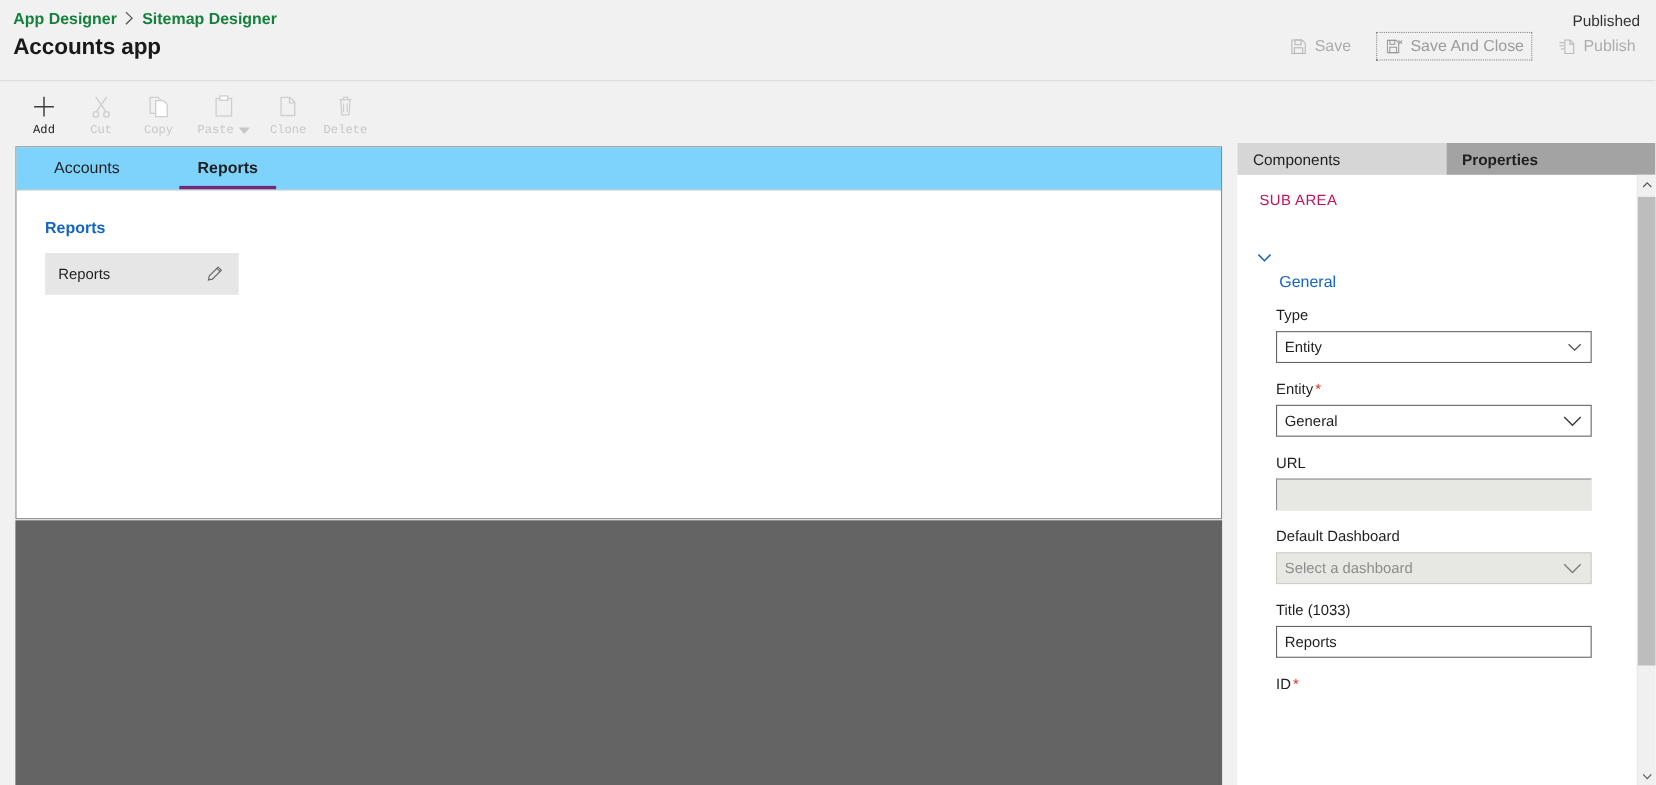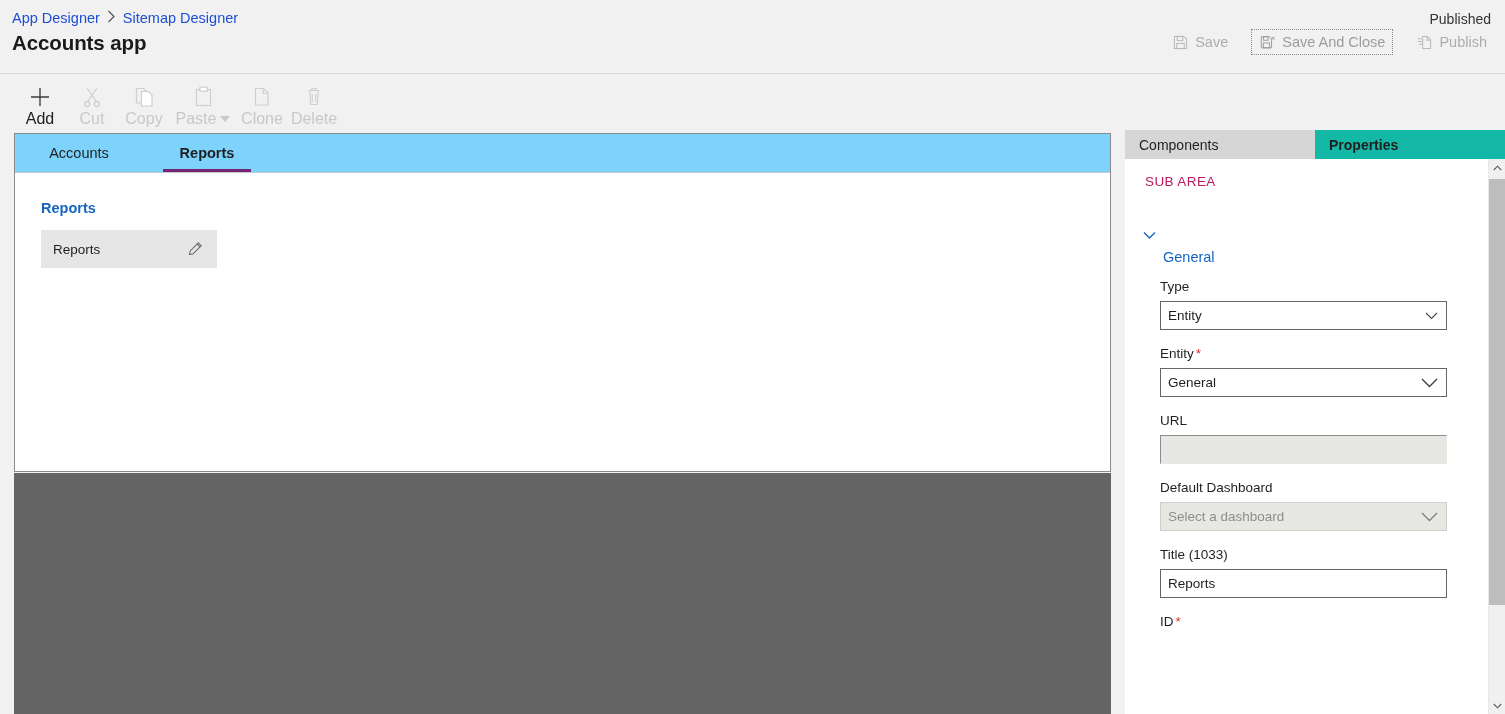--- a/index.html
+++ b/index.html
@@ -30,21 +30,21 @@
   }
   .breadcrumb {
     position: absolute;
     left: 12px; top: 10px;
     font-size: 14.5px;
     color: #2b2b2b;
     display: flex;
     align-items: center;
     white-space: nowrap;
   }
-  .bc-link { color: #1d4ed8; cursor: pointer; }
+  .bc-link { color: #15803d; cursor: pointer; font-weight: bold; }
   .bc-sep {
     margin: 0 7px;
     font-size: 13px;
     color: #555;
     display: inline-block;
   }
   .app-title {
     position: absolute;
     left: 12px; top: 31px;
     font-size: 20.5px;
@@ -116,26 +116,27 @@
   }
   .cmd-btn.wide { width: 66px; }
   .cmd-ico {
     height: 24px;
     display: flex;
     align-items: center;
     justify-content: center;
     margin-bottom: 3px;
   }
   .cmd-lbl {
-    font-size: 16px;
+    font-size: 11px;
     color: #c8c8c8;
     display: flex;
     align-items: center;
     gap: 4px;
     line-height: 14px;
+    font-family: Liberation Mono, monospace;
   }
   .cmd-btn.enabled .cmd-lbl { color: #212121; }
   .caret-dn {
     width: 0; height: 0;
     border-left: 5px solid transparent;
     border-right: 5px solid transparent;
     border-top: 6px solid #c8c8c8;
     display: inline-block;
   }
 
@@ -231,21 +232,21 @@
     flex: 1;
     display: flex;
     align-items: center;
     padding-left: 14px;
     font-size: 14px;
     color: #1f1f1f;
     background: #d6d6d6;
     cursor: pointer;
   }
   .rtab.active {
-    background: #14b8a6;
+    background: #a3a3a3;
     font-weight: bold;
   }
 
   .rbody {
     position: absolute;
     left: 0; top: 29px;
     width: 380px;
     height: 555px;
     background: #ffffff;
     overflow: hidden;

